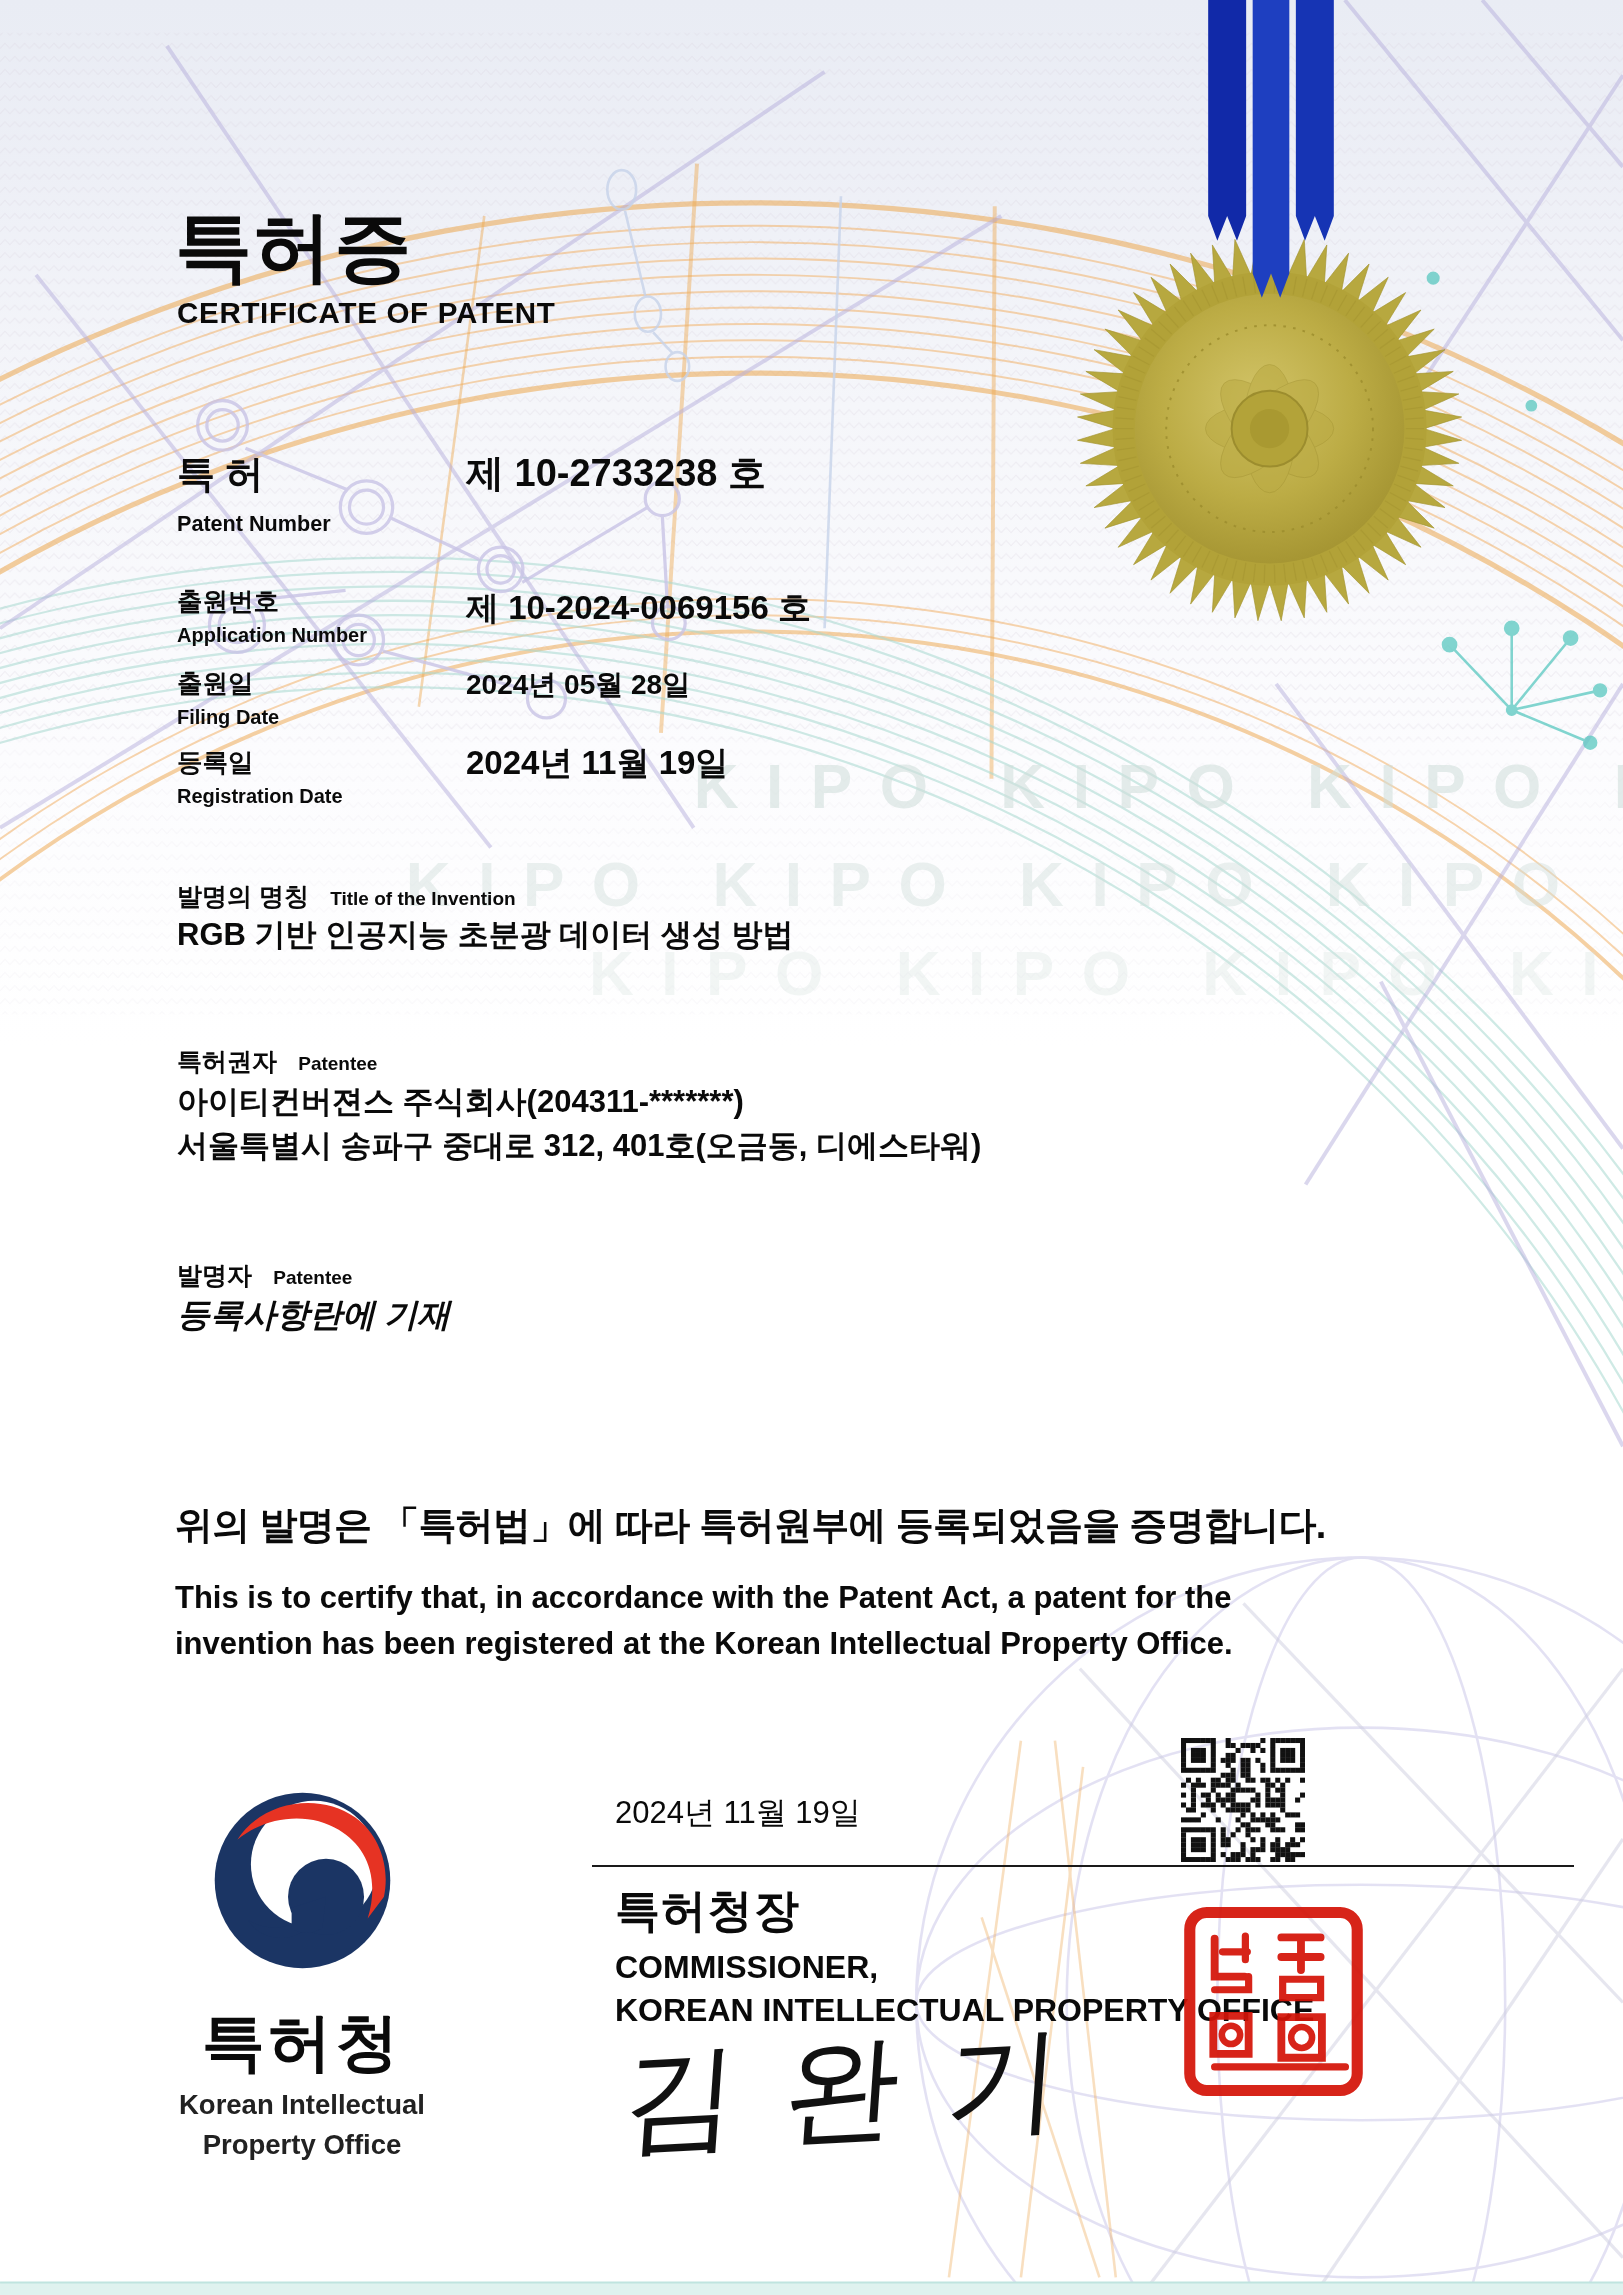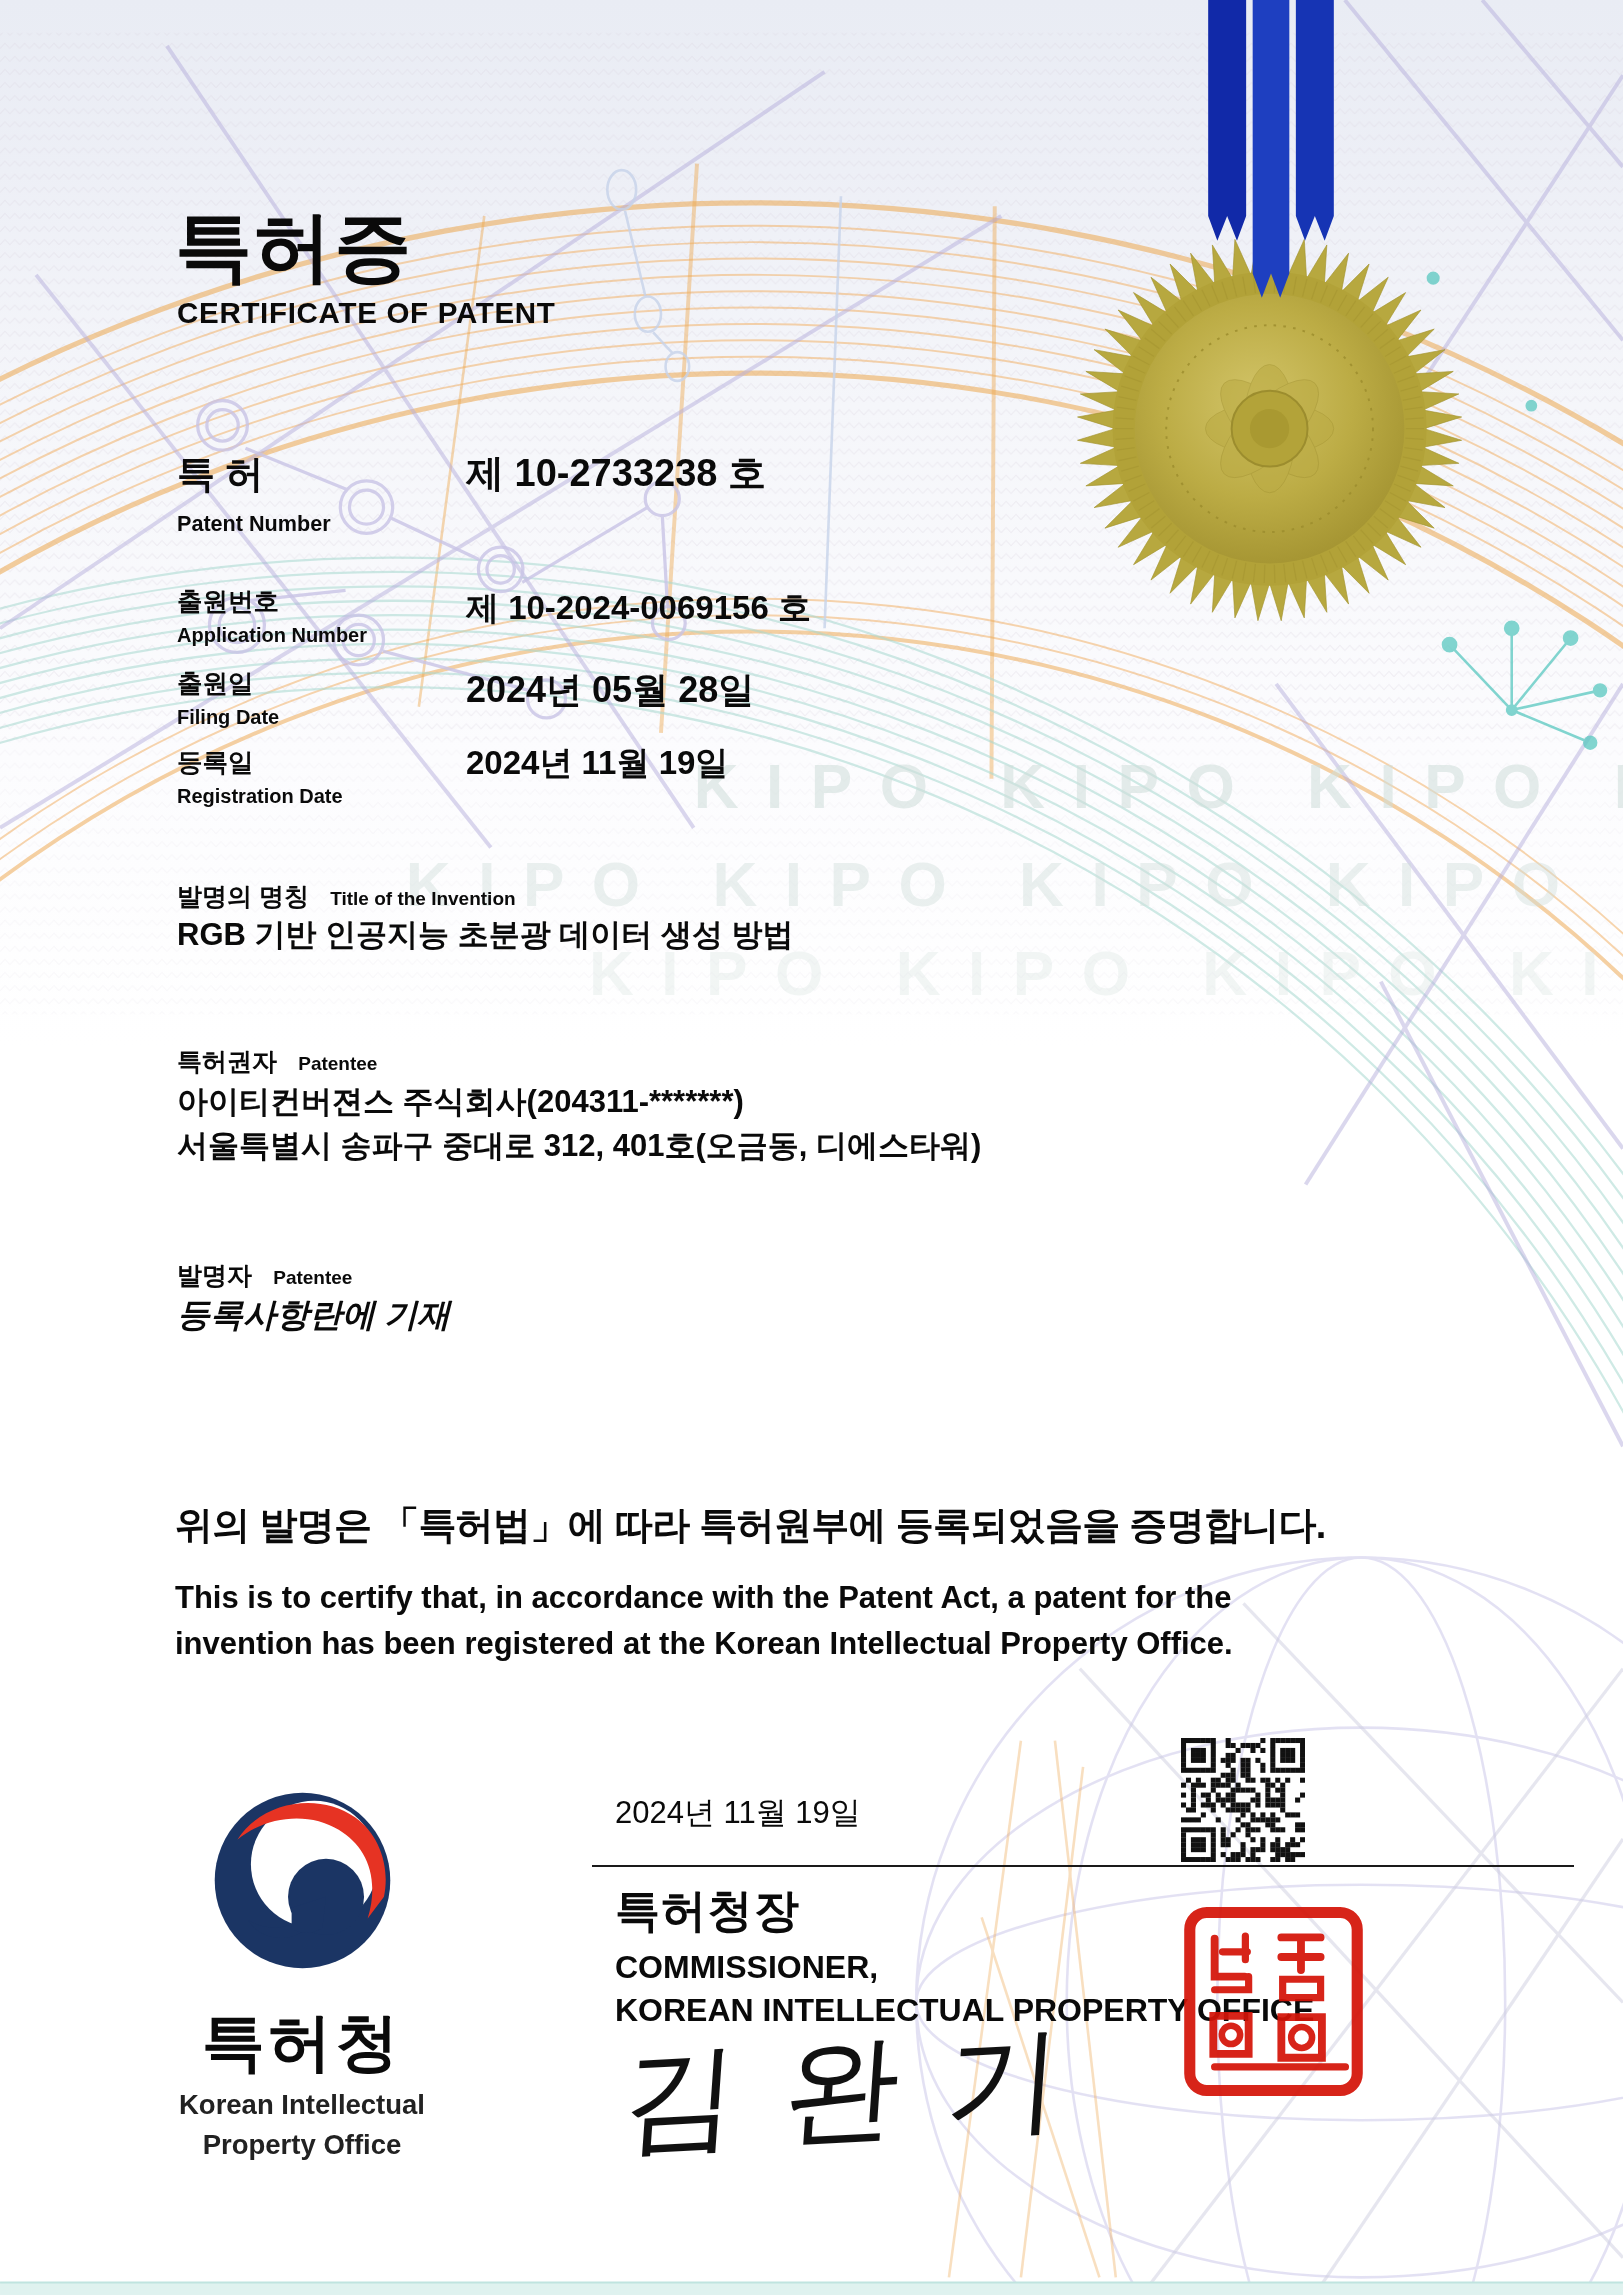--- a/index.html
+++ b/index.html
@@ -305,21 +305,21 @@
   <div class="abs row-label" style="top:584px;z-index:3;">
     <div class="lab-ko" style="font-size:25.5px;">출원번호</div>
     <div class="lab-en" style="font-size:20px;margin-top:5.2px;">Application Number</div>
   </div>
   <div class="abs row-value val" style="top:586px;font-size:33px;z-index:3;">제 10-2024-0069156 호</div>
 
   <div class="abs row-label" style="top:666px;z-index:3;">
     <div class="lab-ko" style="font-size:25.5px;">출원일</div>
     <div class="lab-en" style="font-size:20px;margin-top:5.2px;">Filing Date</div>
   </div>
-  <div class="abs row-value val" style="top:666px;font-size:36px;z-index:3;">2024년 05월 28일</div>
+  <div class="abs row-value val" style="top:666px;font-size:28px;z-index:3;">2024년 05월 28일</div>
 
   <div class="abs row-label" style="top:745px;z-index:3;">
     <div class="lab-ko" style="font-size:25.5px;">등록일</div>
     <div class="lab-en" style="font-size:20px;margin-top:5.2px;">Registration Date</div>
   </div>
   <div class="abs row-value val" style="top:741px;font-size:33px;z-index:3;">2024년 11월 19일</div>
 
   <div class="abs" style="left:177px;top:880px;z-index:3;">
     <span class="sec-label-ko">발명의 명칭</span>
     <span class="sec-label-en">Title of the Invention</span>

